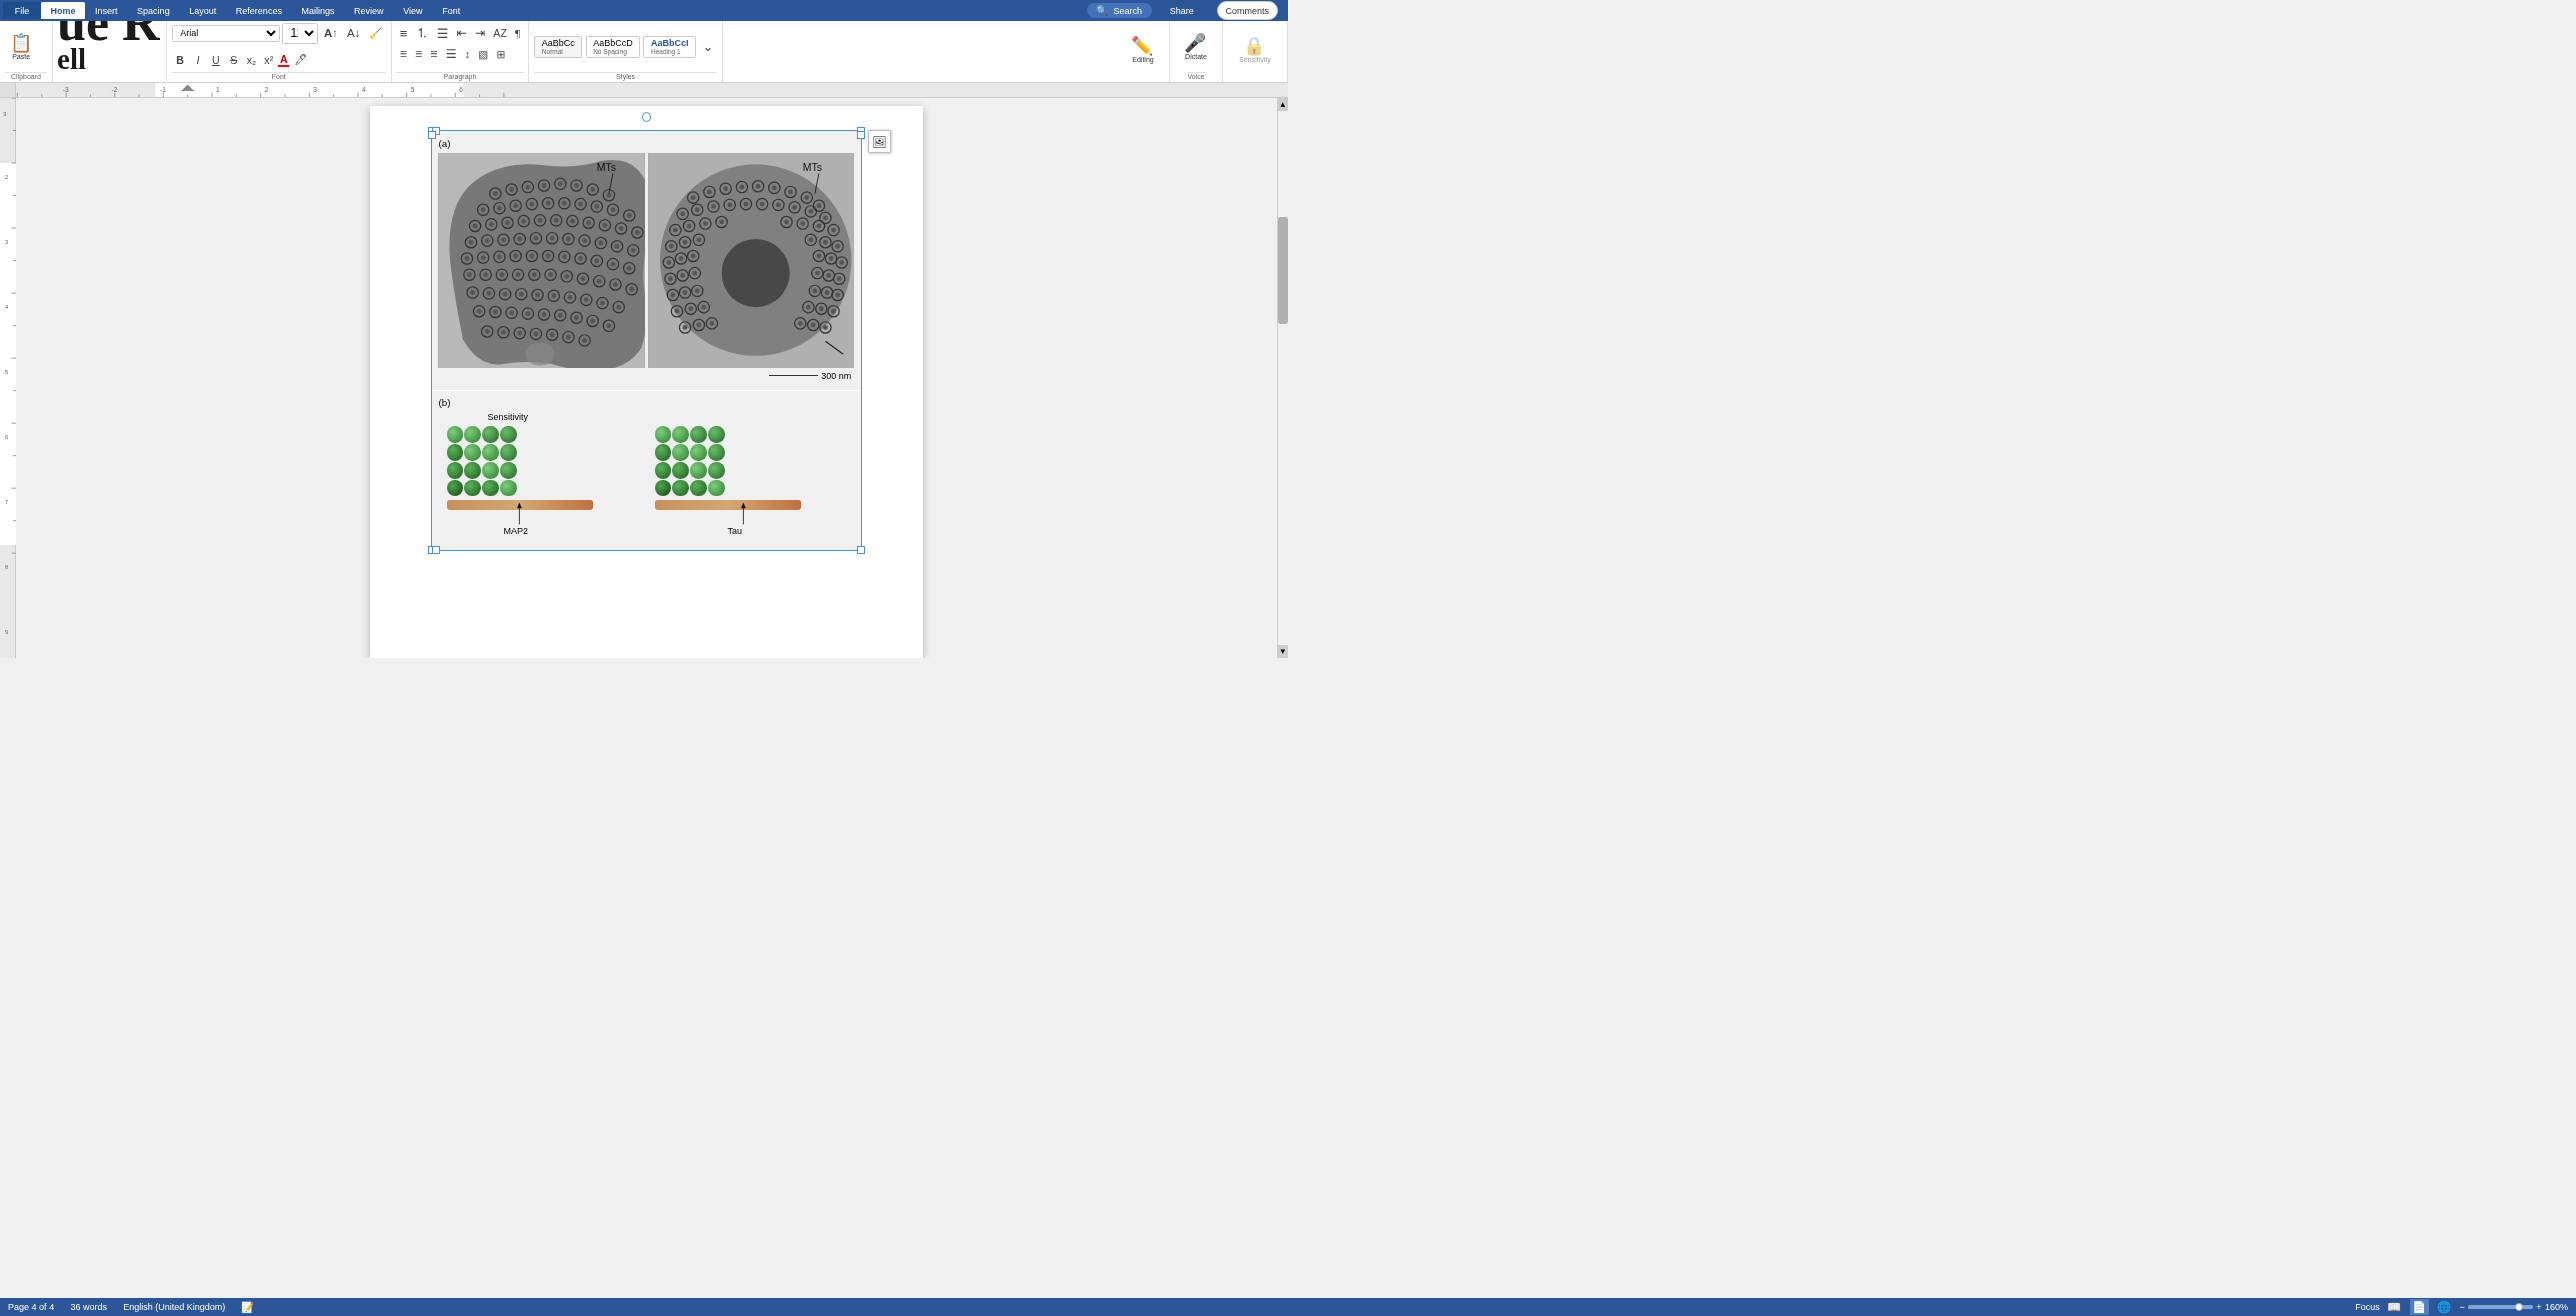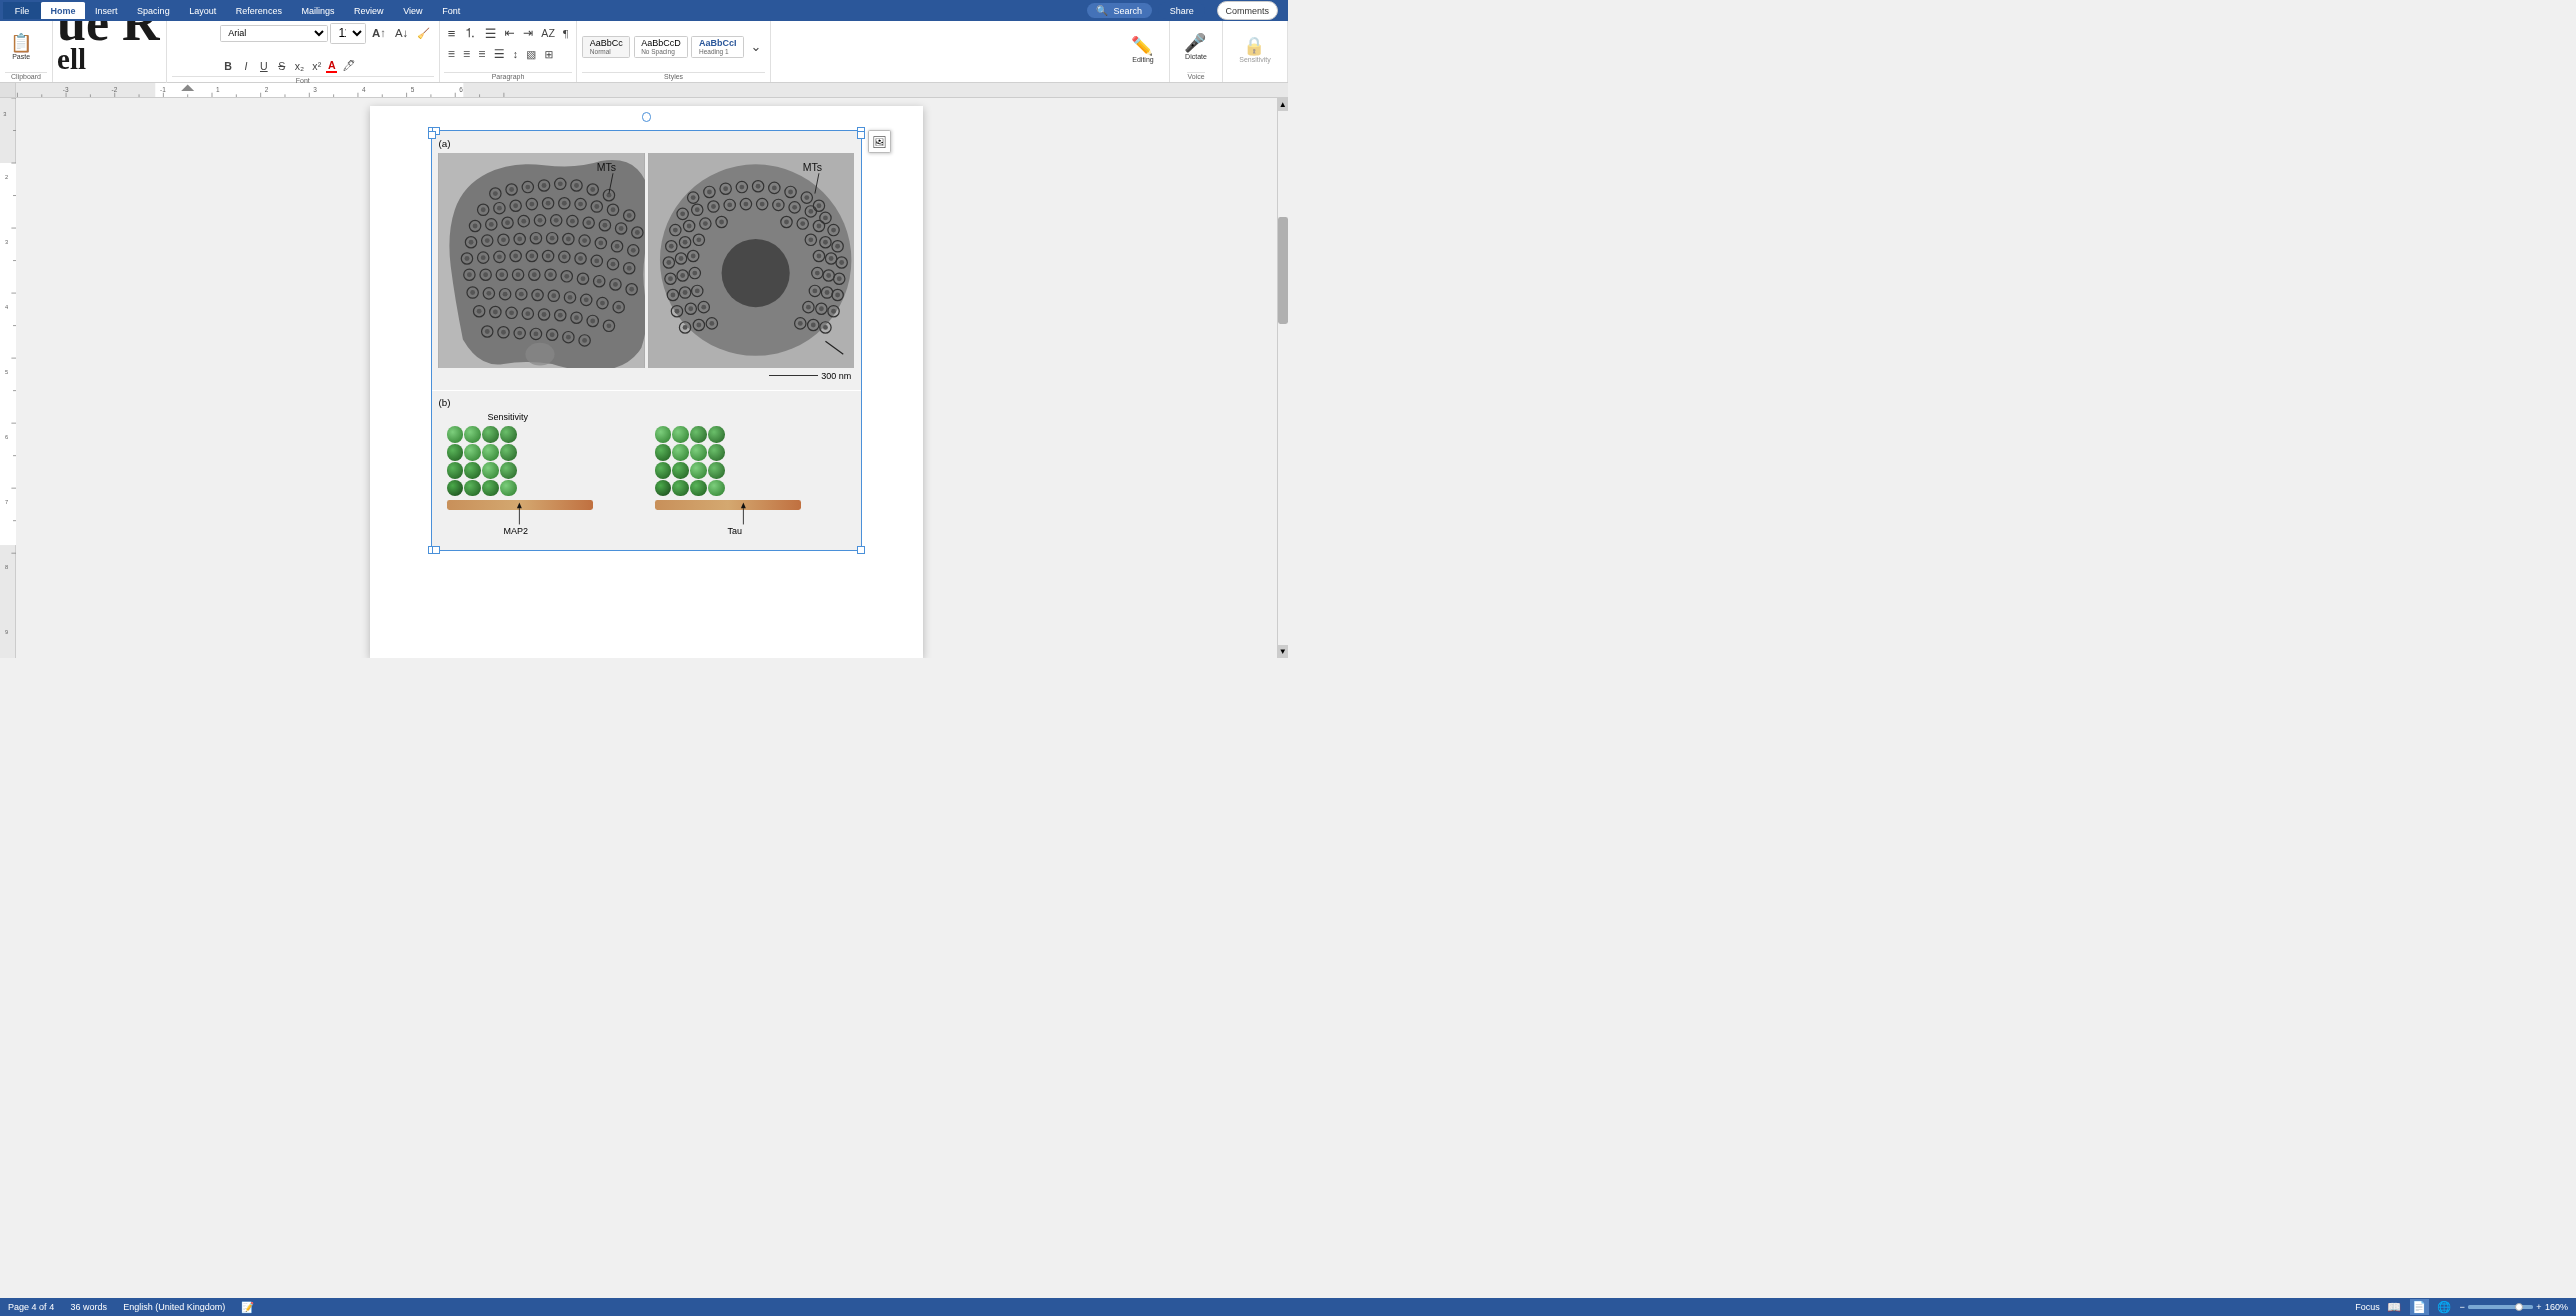--- a/index.html
+++ b/index.html
@@ -226,21 +226,21 @@
       </div>
       <div class="rg-label">Clipboard</div>
     </div>
 
     <div style="position:relative; overflow:hidden; width:114px; height:70px; border-right:0.8px solid #e0e0e0;">
       <div style="position:absolute; top:-24.4px; left:4.1px; font-size:52px; font-weight:bold; color:#1a1a1a; line-height:1; white-space:nowrap; font-family:'Times New Roman',serif;">ue R</div>
       <div style="position:absolute; top:24.4px; left:4.1px; font-size:29px; font-weight:bold; color:#1a1a1a; line-height:1; font-family:'Times New Roman',serif;">ell</div>
     </div>
 
     <div class="rg" style="min-width:163px;">
-      <div class="rg-content" style="flex-direction:column; align-items:stretch; gap:14px;margin-left:48px;">
+      <div class="rg-content" style="flex-direction:column; align-items:stretch; gap:8px;">
         <div style="display:flex; gap:2.4px; align-items:center;">
 
           <div style="display:flex; align-items:center; border:0.8px solid #ccc; border-radius:1.6px; background:white; flex:1;">
             <select class="font-select" style="border:none; background:transparent; flex:1; font-size:9px;">
               <option>Arial</option>
             </select>
           </div>
           <div style="display:flex; align-items:center; border:0.8px solid #ccc; border-radius:1.6px; background:white;">
             <select class="size-select" style="border:none; background:transparent; font-size:12px; width:34px;">
               <option>11</option>

